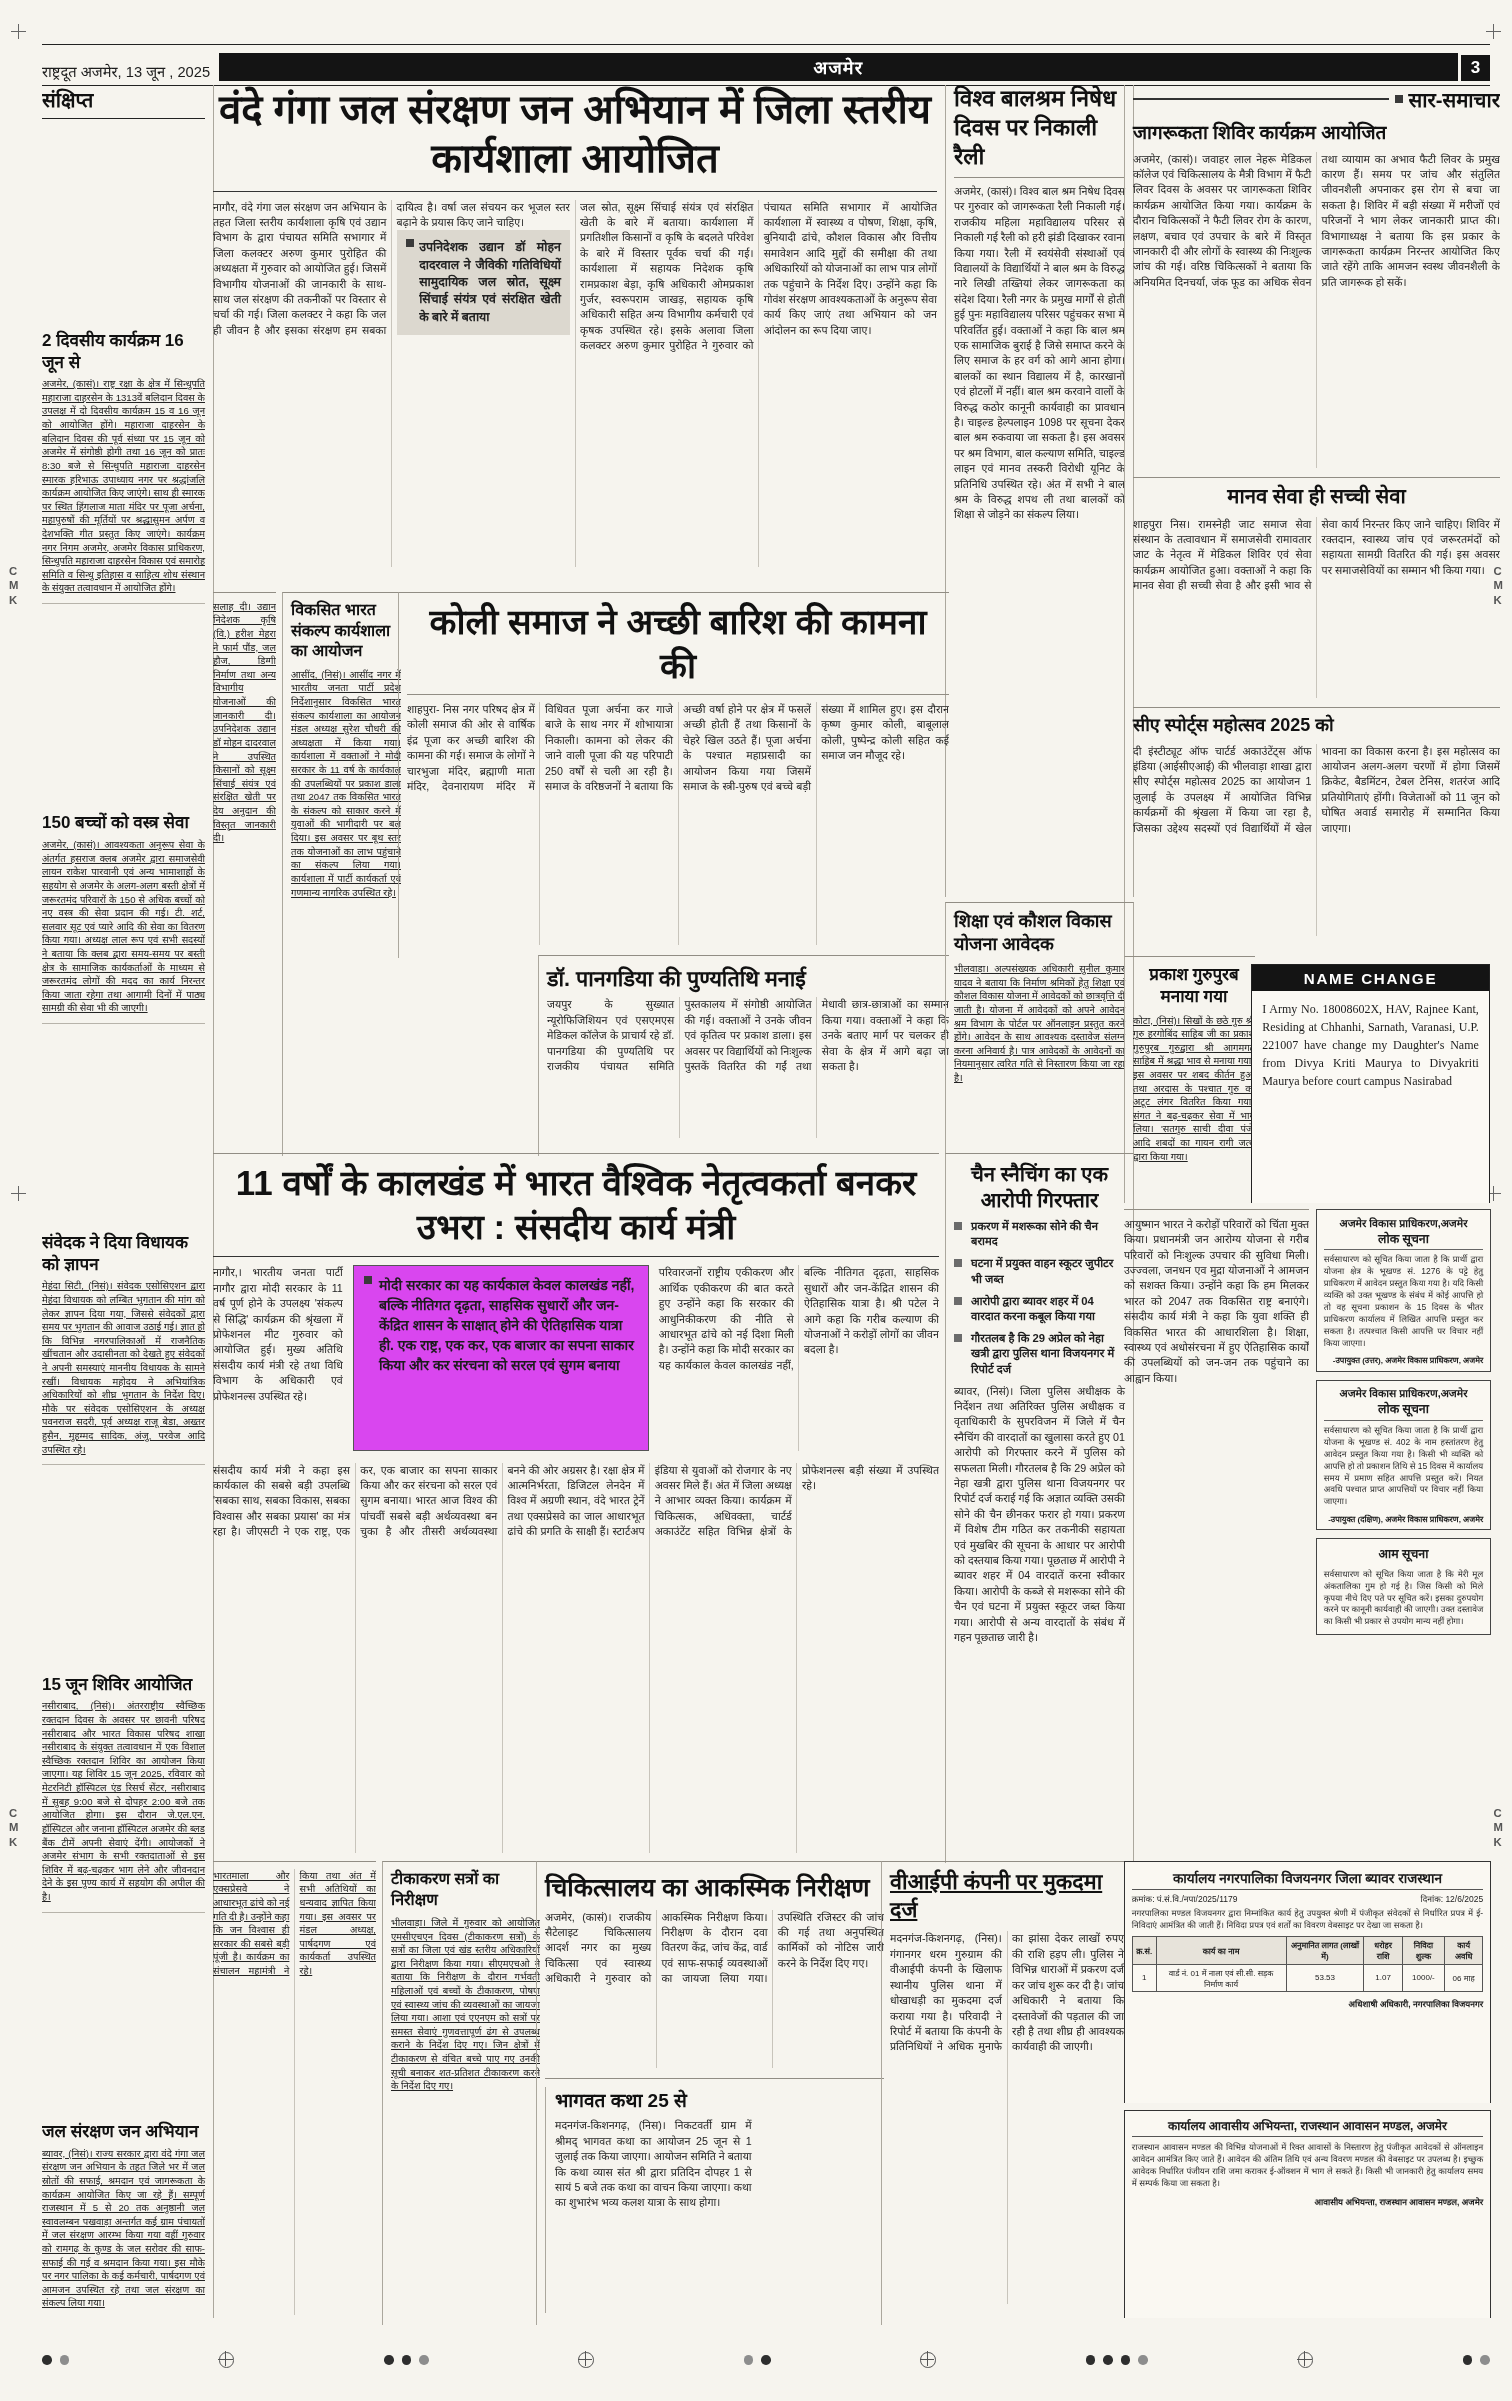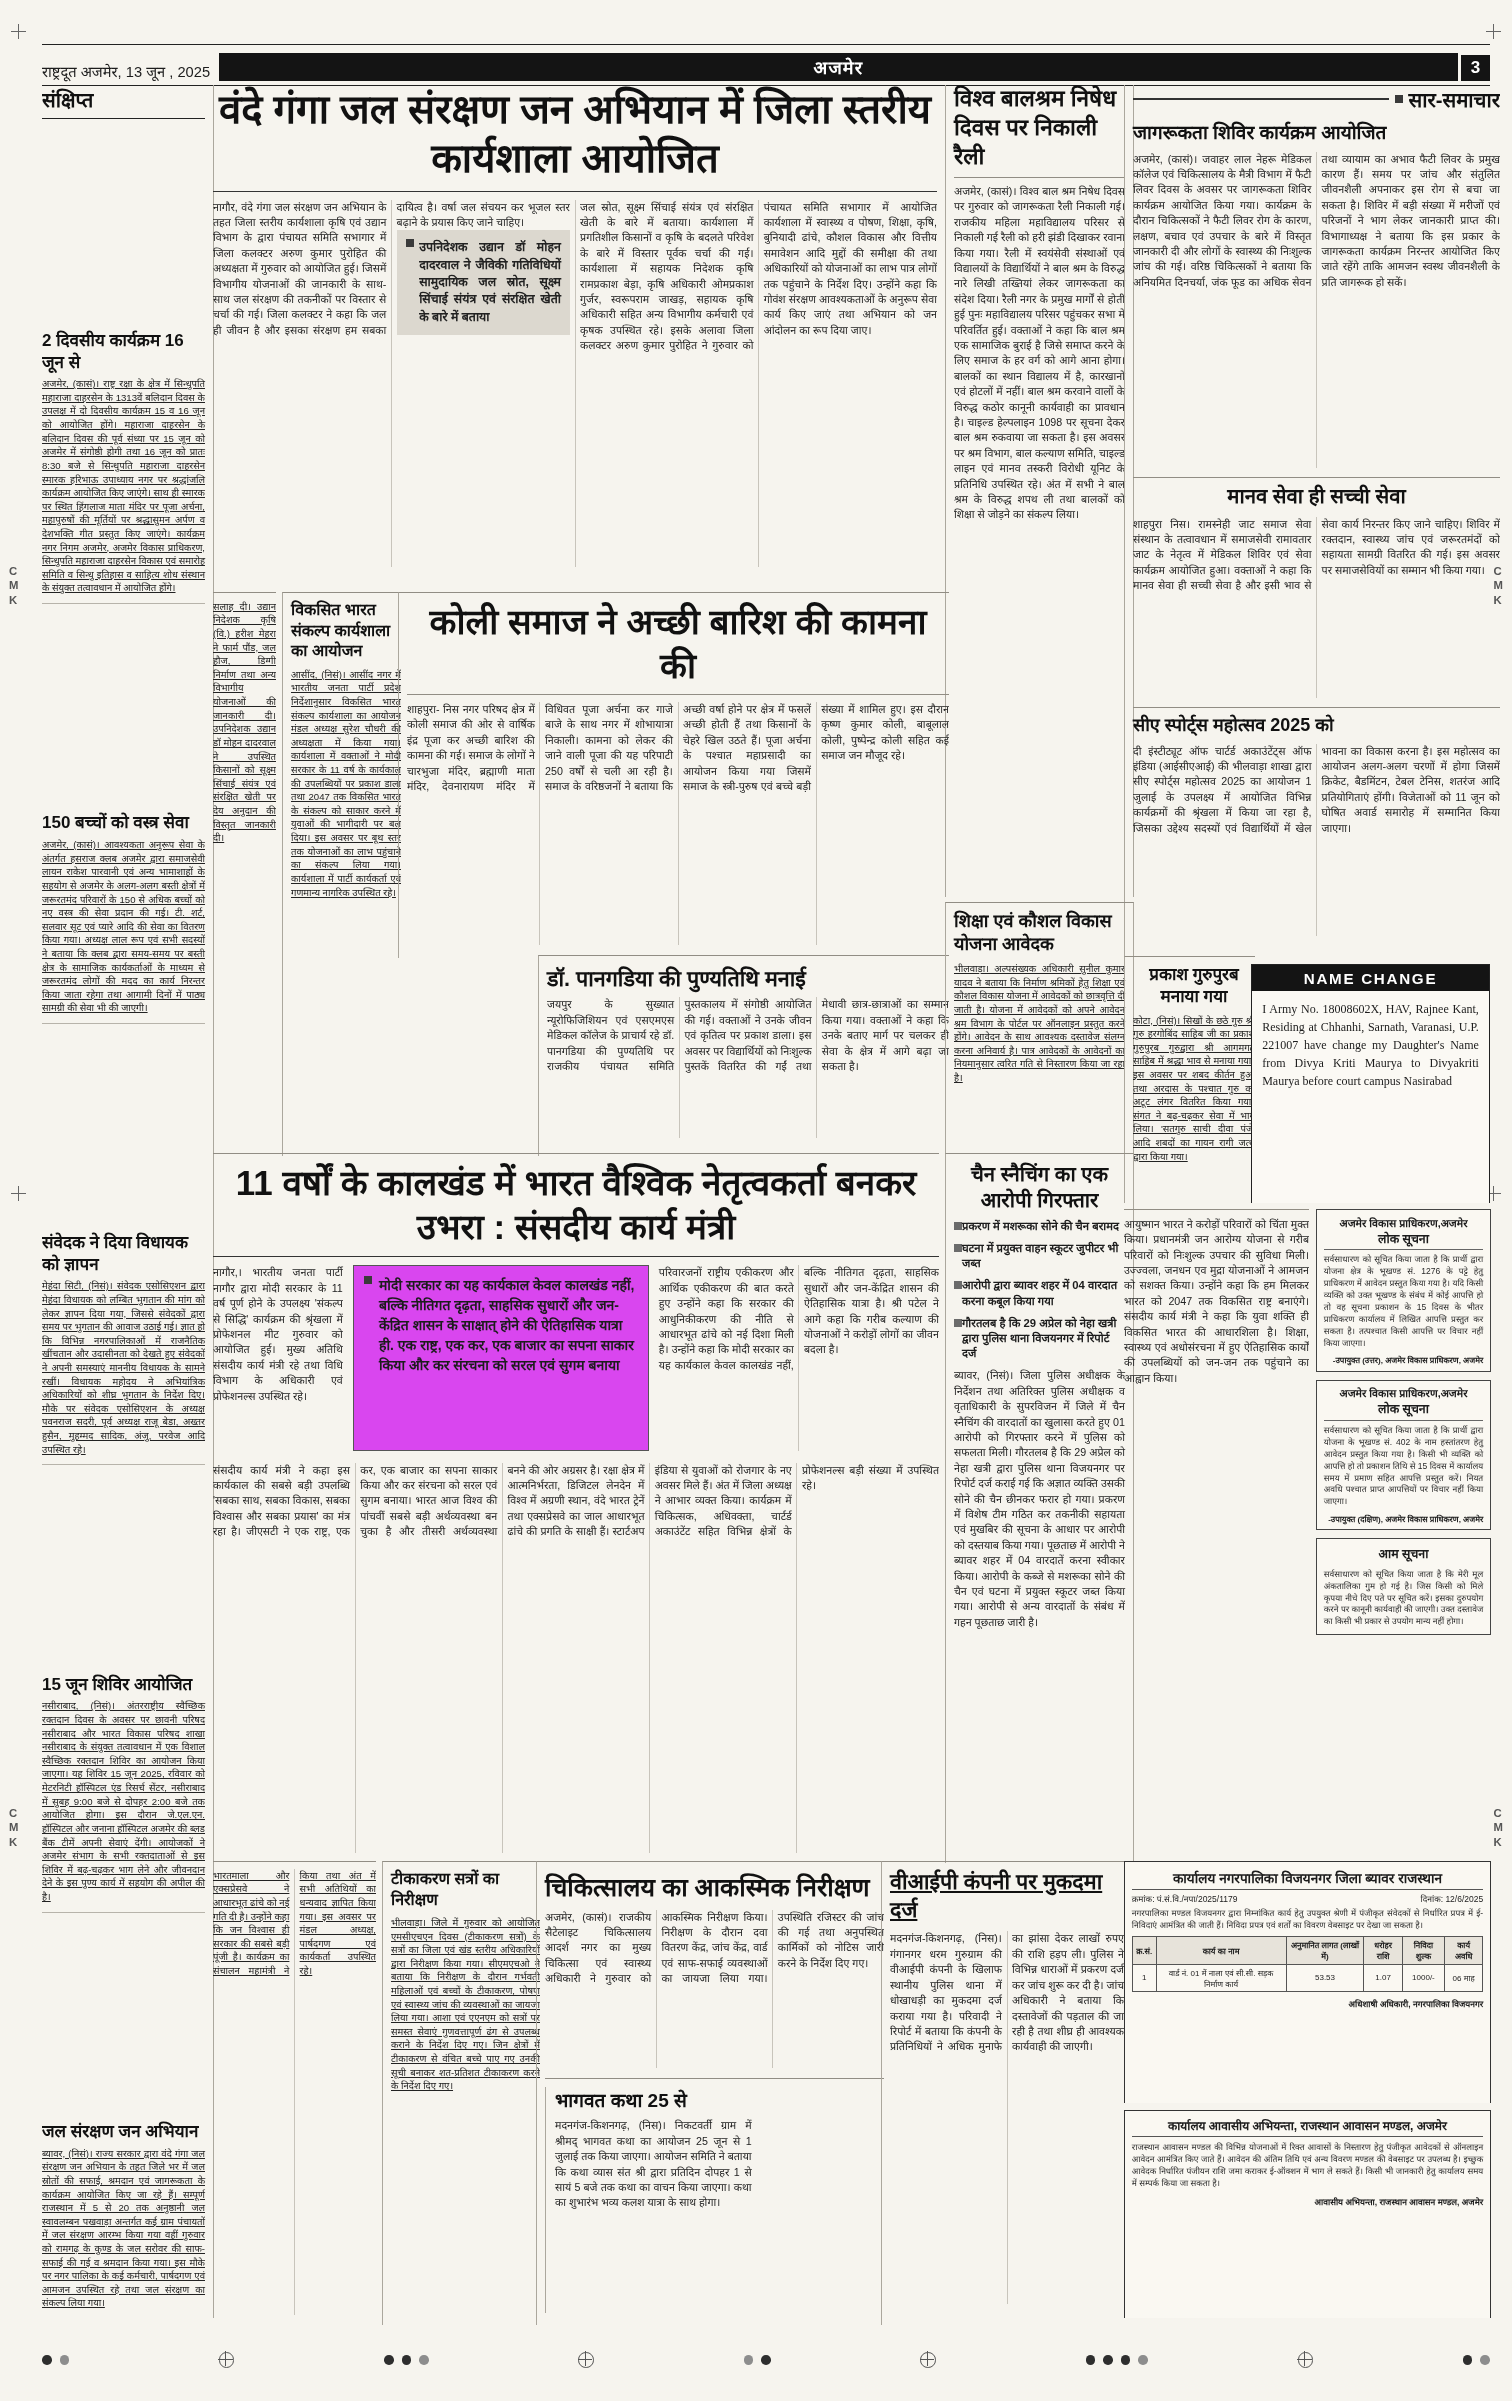--- a/index.html
+++ b/index.html
@@ -49,21 +49,21 @@
             line-height:1.4;break-inside:avoid;display:flex;gap:5.6px;}
   .quote-box{border:1.1px solid #555;padding:10.2px;font-size:14px;font-weight:bold;line-height:1.42;
              display:flex;gap:6.8px;background:#d946ef;}
   .nc-box{border:1.7px solid #222;height:100%;background:#fbf9f4;}
   .nc-title{background:#141414;color:#fff;text-align:center;font-size:15.2px;font-weight:bold;
             padding:4.5px 0;letter-spacing:1.7px;}
   .nc-body{font-family:"Liberation Serif","DejaVu Serif",serif;font-size:12px;line-height:1.5;
            padding:9px 10.2px;text-align:justify;margin:0;}
   
   .bullets{list-style:none;margin:5.6px 0;padding:0;}
-  .bullets li{display:flex;gap:0;font-size:11.3px;font-weight:bold;line-height:1.35;margin-bottom:6.8px;}
+  .bullets li{display:flex;gap:9px;font-size:11.3px;font-weight:bold;line-height:1.35;margin-bottom:6.8px;}
   .bullets .sq{margin-top:2.8px;background:#6b6b6b;}
   
   .notice{border:1.1px solid #444;padding:5.6px 6.8px;margin-bottom:8px;background:#faf8f2;}
   .notice .org{text-align:center;font-size:10.7px;font-weight:bold;}
   .notice .ttl{text-align:center;font-size:12.4px;font-weight:bold;border-bottom:0.6px solid #666;
                margin-bottom:4.5px;padding-bottom:2.3px;}
   .notice .sign{text-align:right;font-size:8px;font-weight:bold;margin-top:4.5px;}
   
   .mn-box{border:1.1px solid #333;padding:5.6px 6.8px;background:#faf8f2;height:100%;}
   .mn-org{text-align:center;font-size:13.6px;font-weight:bold;border-bottom:0.6px solid #555;padding-bottom:2.3px;}

